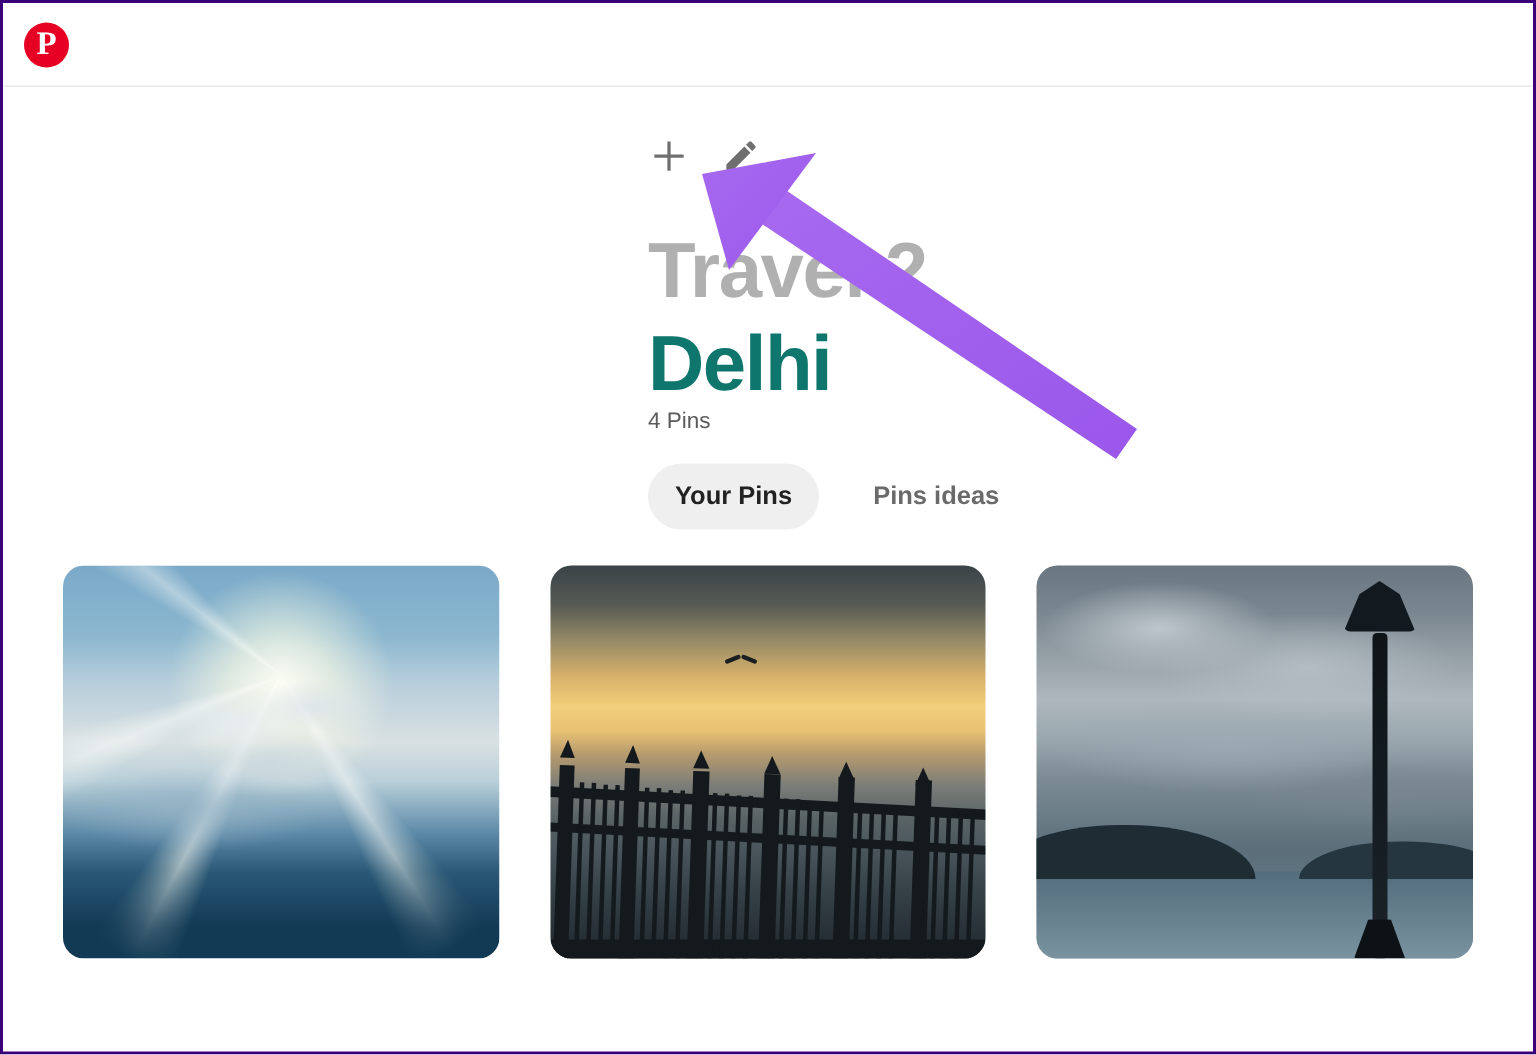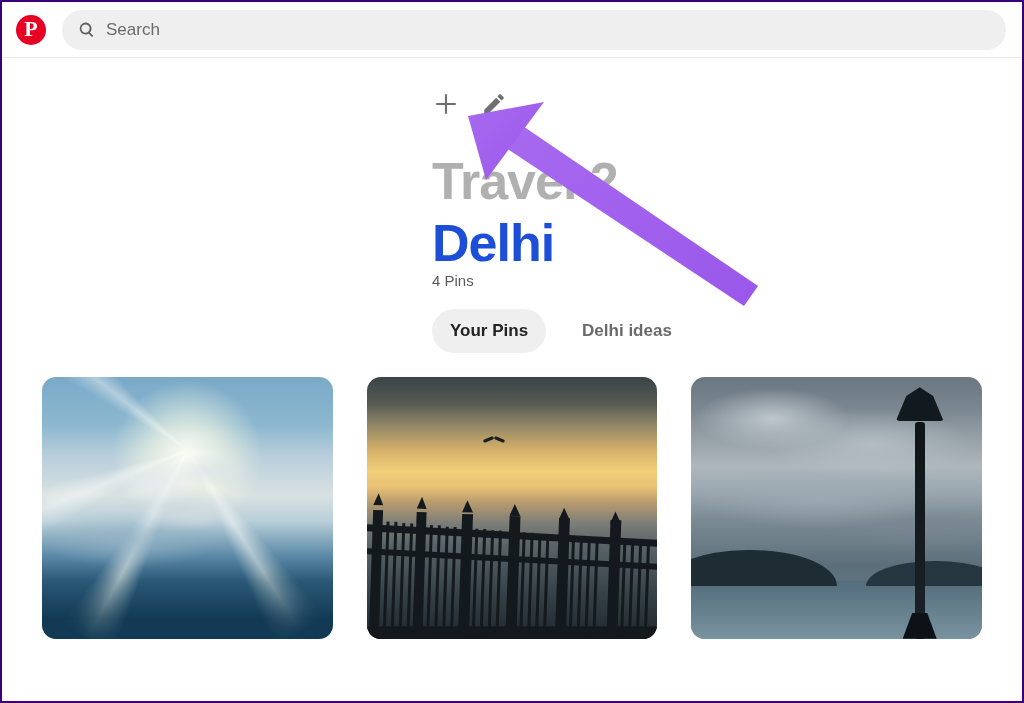--- a/index.html
+++ b/index.html
@@ -15,21 +15,21 @@
   .search-input { flex: 1; border: none; background: transparent; font-size: 17px; color: #333; outline: none; }
   .search-input::placeholder { color: #6a6a6a; }
 
   
   .board { padding: 32px 0 0 0; }
   .board-inner { margin-left: 430px; }
   .action-row { display: flex; gap: 20px; margin-bottom: 36px; }
   .action-btn { width: 28px; height: 28px; display: flex; align-items: center; justify-content: center; color: #6f6f6f; }
   .action-btn svg { width: 26px; height: 26px; fill: #6f6f6f; }
   .board-parent { font-size: 52px; font-weight: 800; color: #b0b0b0; line-height: 1.05; letter-spacing: -1px; }
-  .board-title { font-size: 52px; font-weight: 800; color: #1d4ed8; line-height: 1.1; margin-top: 6px; letter-spacing: -1px; }
+  .board-title { font-size: 52px; font-weight: 800; color: #0f766e; line-height: 1.1; margin-top: 6px; letter-spacing: -1px; }
   .pin-count { font-size: 15px; color: #5a5a5a; }
   .tabs { display: flex; align-items: flex-end; gap: 18px; margin-top: 20px; }
   .tab { padding: 12px 18px; border-radius: 22px; font-size: 17px; font-weight: 700; color: #222; }
   .tab.active { background: #efefef; }
   .tab.inactive { color: #6a6a6a; font-weight: 700; }
 
   
   .pins { display: flex; gap: 34px; padding: 24px 40px 0 40px; }
   .pin { width: 294px; height: 262px; border-radius: 14px; overflow: hidden; position: relative; }
 
@@ -100,26 +100,20 @@
   .arrow svg { width:100%; height:100%; overflow:visible; }
 </style>
 </head>
 <body>
 
 <div class="frame">
 
   <div class="header">
     <div class="logo">
       <span>P</span>
-    </div>
-    <div class="search-bar">
-      <svg viewBox="0 0 24 24">
-          <path d="M10 2a8 8 0 015.93 13.32l4.38 4.37-1.62 1.62-4.37-4.38A8 8 0 1110 2zm0 2.5A5.5 5.5 0 1015.5 10 5.5 5.5 0 0010 4.5z"></path>
-        </svg>
-      <input class="search-input" type="text" placeholder="Search" style="">
     </div>
   </div>
 
   <div class="board">
     <div class="board-inner">
       <div class="action-row">
         <div class="action-btn">
           <svg viewBox="0 0 24 24">
               <path d="M11 3h2v8h8v2h-8v8h-2v-8H3v-2h8z"></path>
             </svg>
@@ -128,21 +122,21 @@
           <svg viewBox="0 0 24 24">
               <path d="M3 17.25V21h3.75L17.81 9.94l-3.75-3.75L3 17.25zM20.71 7.04a1 1 0 000-1.41l-2.34-2.34a1 1 0 00-1.41 0l-1.83 1.83 3.75 3.75 1.83-1.83z"></path>
             </svg>
         </div>
       </div>
       <div class="board-parent">Travel 2</div>
       <div class="board-title">Delhi</div>
       <div class="pin-count">4 Pins</div>
       <div class="tabs">
         <div class="tab active">Your Pins</div>
-        <div class="tab inactive">Delhi ideas</div>
+        <div class="tab inactive">Pins ideas</div>
       </div>
     </div>
   </div>
 
   <div class="pins">
     <div class="pin pin1"></div>
 
     <div class="pin pin2">
       <div class="bird"></div>
       <div class="fence">

